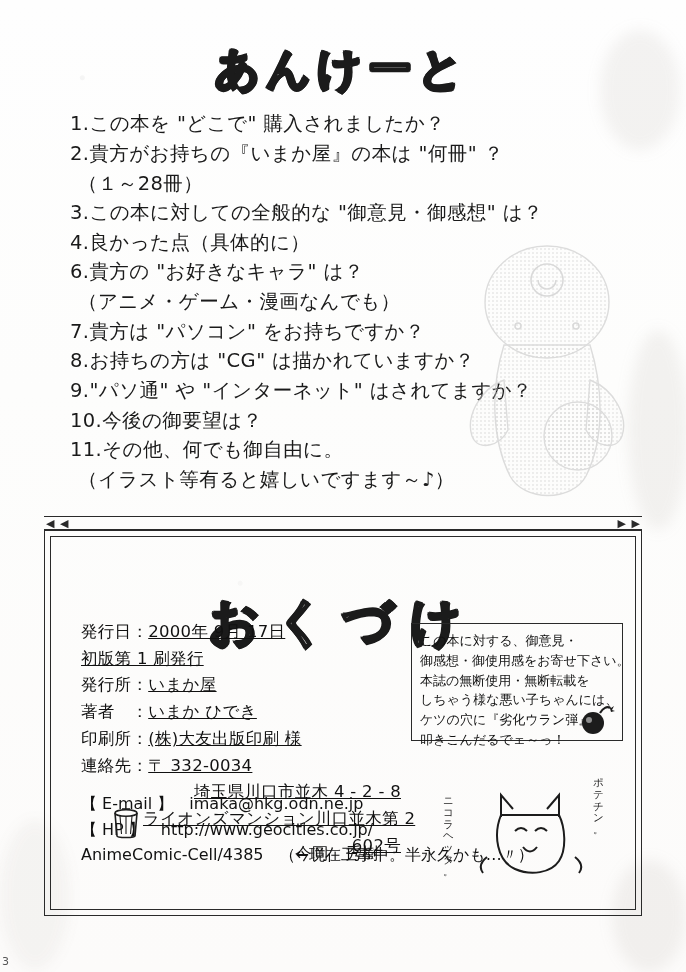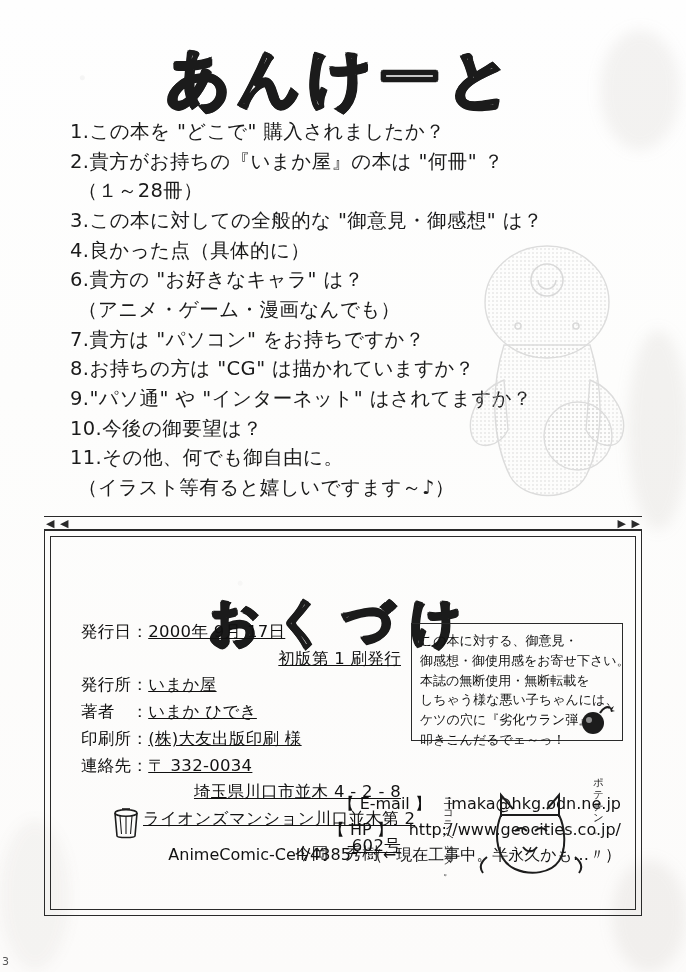--- a/index.html
+++ b/index.html
@@ -23,29 +23,29 @@
   
   .blotch{position:absolute;border-radius:50%;filter:blur(7px);background:rgba(150,140,130,0.10);pointer-events:none;}
 
   
   #survey{
     position:absolute;left:42px;top:44px;width:600px;height:476px;
   }
   #survey-title{
     text-align:center;
     font-family:"DejaVu Sans","Liberation Sans",sans-serif;
-    font-size:63px;
+    font-size:44px;
     font-weight:bold;
     letter-spacing:6px;
     color:#ffffff;
     -webkit-text-stroke:3px #1b1b1b;
     text-shadow:
        2px 0 0 #1b1b1b, -2px 0 0 #1b1b1b, 0 2px 0 #1b1b1b, 0 -2px 0 #1b1b1b;
     line-height:1.05;
-    margin:0 0 6px 0;
+    margin:0 0 18px 0;
     padding-top:2px;
   }
   .q{
     font-size:19.5px;
     color:#1a1a1a;
     line-height:1.47;
     letter-spacing:0.4px;
     margin:0 0 1px 0;
     padding-left:28px;
     white-space:nowrap;
@@ -79,21 +79,21 @@
     color:#ffffff;
     -webkit-text-stroke:2.5px #1b1b1b;
     text-shadow:2px 0 0 #1b1b1b,-2px 0 0 #1b1b1b,0 2px 0 #1b1b1b,0 -2px 0 #1b1b1b;
   }
   #imprint{
     position:absolute;left:30px;top:82px;width:320px;
     font-size:16.5px;color:#111;line-height:1.62;letter-spacing:0.3px;text-decoration:underline;
   }
   .row{white-space:nowrap;}
   .row .lbl{display:inline-block;min-width:66px;}
-  .center{text-align:right;}
+  .center{text-align:left;}
   .indent1{padding-left:62px;text-align:right;}
   .indent2{padding-left:46px;text-align:right;}
 
   
   #notice{
     position:absolute;left:360px;top:86px;width:212px;height:118px;
     border:1px solid #2a2a2a;box-sizing:border-box;
     padding:7px 8px 0 8px;
     font-size:13px;line-height:1.52;color:#111;
   }

